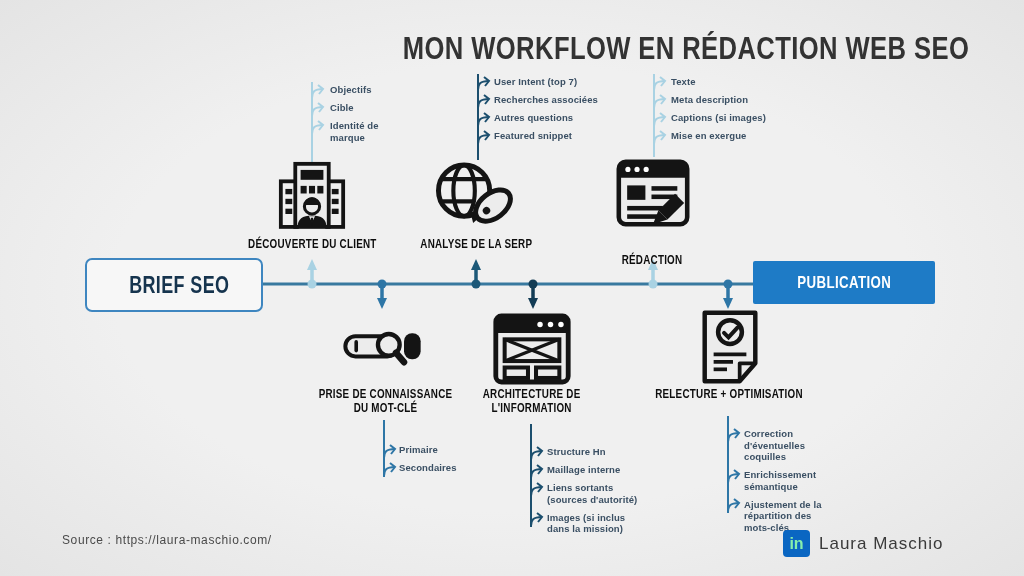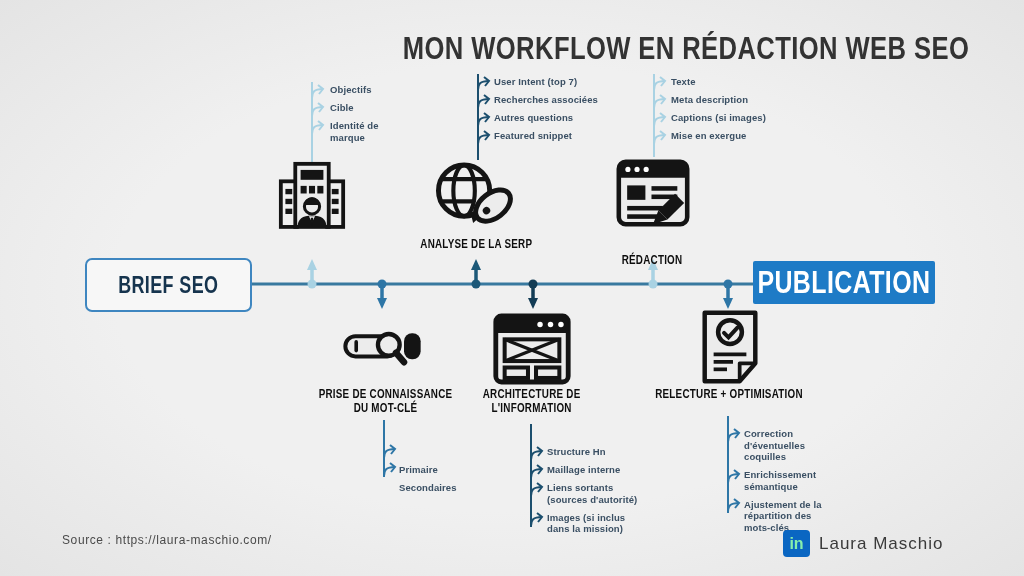--- a/index.html
+++ b/index.html
@@ -10,24 +10,24 @@
   .title{position:absolute;top:16px;left:0;width:100%;text-align:right;margin:16px;
     font-size:32px;color:#333;line-height:1.05;}
   .overlay{position:absolute;left:0;top:0;width:1024px;height:576px;pointer-events:none;}
   .icon{position:absolute;}
   .step-label{position:absolute;width:180px;text-align:center;font-size:12px;line-height:14px;color:#0d0d0d;}
   .step-label .cond{transform:scaleX(.82);letter-spacing:.3px;}
   .list{position:absolute;font-size:9.5px;font-weight:700;color:#3a4f63;letter-spacing:.1px;}
   .li{margin-bottom:6.5px;line-height:11.5px;}
   .brief-box{position:absolute;left:85px;top:258px;width:163px;height:50px;
     background:#f7f7f7;border:2.5px solid #3e86c0;border-radius:7px;
-    display:flex;align-items:center;justify-content:center;font-size:23px;color:#16344e;}
+    display:flex;align-items:center;justify-content:center;font-size:23px;color:#16344e;padding-left:11px;}
   .pub-box{position:absolute;left:753px;top:261px;width:182px;height:43px;
     background:#1e7bc6;border-radius:2px;display:flex;align-items:center;justify-content:center;
-    font-size:32px;color:#ffffff;}
+    font-size:17px;color:#ffffff;}
   .brief-box .cond,.pub-box .cond{transform:scaleX(.78);}
   .source{position:absolute;left:62px;top:533px;font-size:12px;color:#4a4a4a;letter-spacing:.6px;}
   .author{position:absolute;left:783px;top:530px;display:flex;align-items:center;gap:9px;}
   .li-badge{width:27px;height:27px;background:#0a66c2;border-radius:4px;color:#86efac;
     font-weight:700;font-size:16px;display:flex;align-items:center;justify-content:center;}
   .author-name{font-size:17px;color:#3a3a3a;letter-spacing:1px;}
 </style>
 </head>
 <body>
 
@@ -200,20 +200,23 @@
     <path d="M77,73 L56,73 L56,97" fill="none" stroke="#141414" stroke-width="5" stroke-linejoin="round"></path>
     <circle cx="43" cy="31" r="16" fill="none" stroke="#141414" stroke-width="6"></circle>
     <path d="M35,32 l6,6 l12,-13" fill="none" stroke="#141414" stroke-width="5.5" stroke-linecap="round"></path>
     <g stroke="#141414" stroke-width="5">
       <line x1="21" y1="61" x2="65" y2="61"></line>
         <line x1="21" y1="71" x2="47" y2="71"></line>
         <line x1="21" y1="81" x2="39" y2="81"></line>
     </g>
   </svg>
 
+  <div class="step-label" style="left:222px;top:237px">
+    <span class="cond">DÉCOUVERTE DU CLIENT</span>
+  </div>
   <div class="step-label" style="left:386px;top:237px">
     <span class="cond">ANALYSE DE LA SERP</span>
   </div>
   <div class="step-label" style="left:562px;top:253px">
     <span class="cond">RÉDACTION</span>
   </div>
   <div class="step-label" style="left:295px;top:387px">
     <span class="cond"><span>PRISE DE CONNAISSANCE</span><br><span>DU MOT-CLÉ</span></span>
   </div>
   <div class="step-label" style="left:442px;top:387px">
@@ -233,21 +236,21 @@
     <div class="li">Recherches associées</div>
     <div class="li">Autres questions</div>
     <div class="li">Featured snippet</div>
   </div>
   <div class="list" style="left:671px;top:76px;width:105px">
     <div class="li">Texte</div>
     <div class="li">Meta description</div>
     <div class="li">Captions (si images)</div>
     <div class="li">Mise en exergue</div>
   </div>
-  <div class="list" style="left:399px;top:464px;width:70px">
+  <div class="list" style="left:399px;top:444px;width:70px">
     <div class="li">Primaire</div>
     <div class="li">Secondaires</div>
   </div>
   <div class="list" style="left:744px;top:428px;width:78px">
     <div class="li">Correction d'éventuelles coquilles</div>
     <div class="li">Enrichissement sémantique</div>
     <div class="li">Ajustement de la répartition des mots-clés</div>
   </div>
   <div class="list" style="left:547px;top:446px;width:95px">
     <div class="li">Structure Hn</div>

